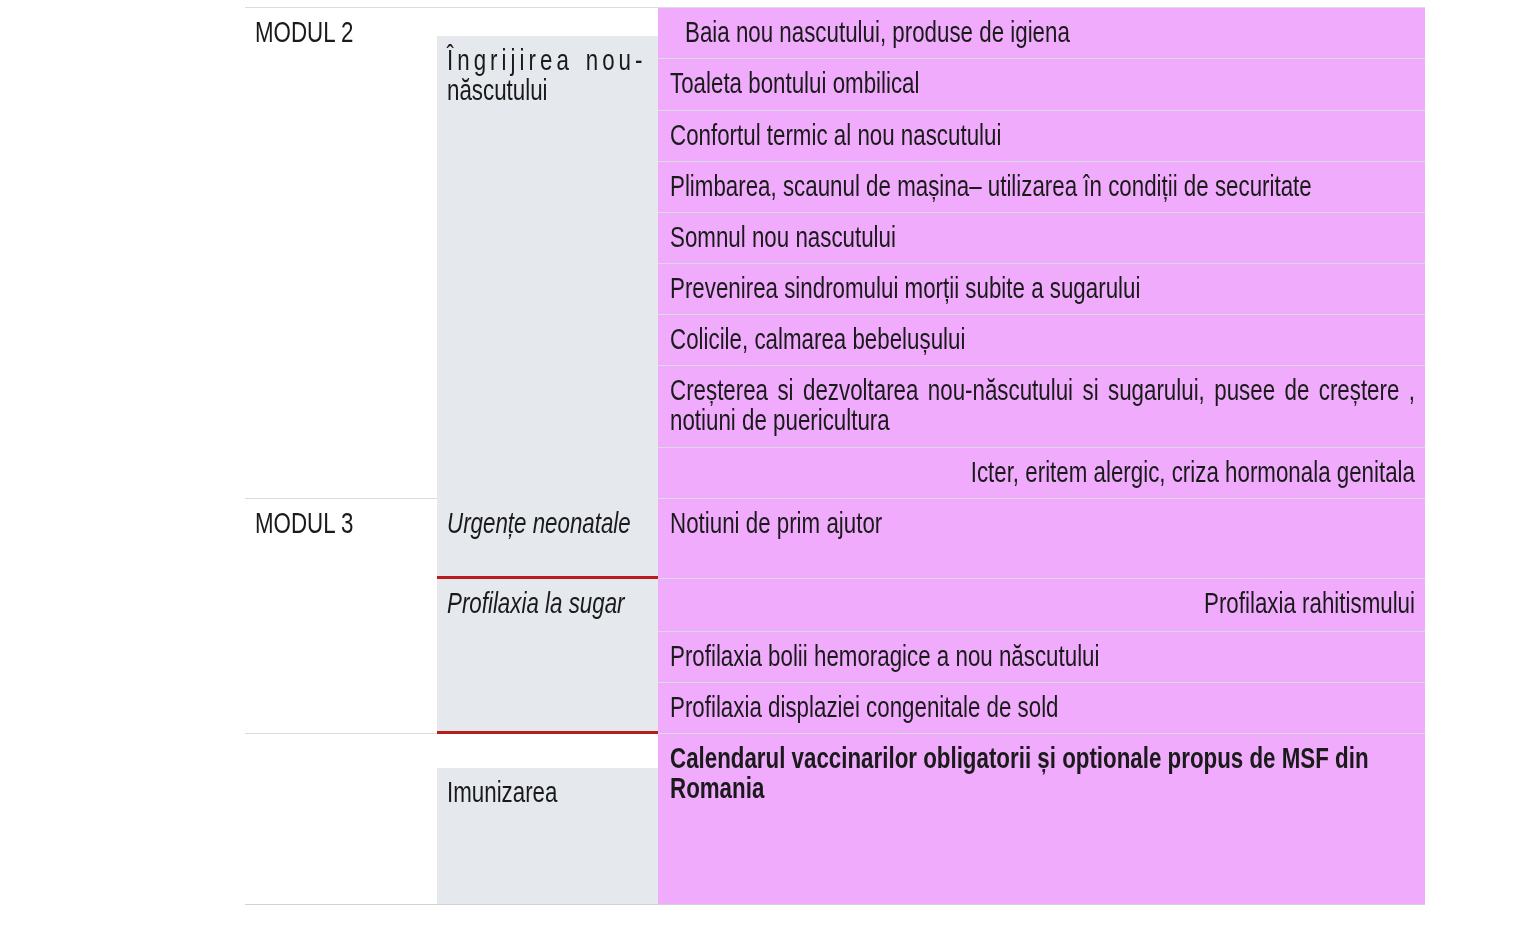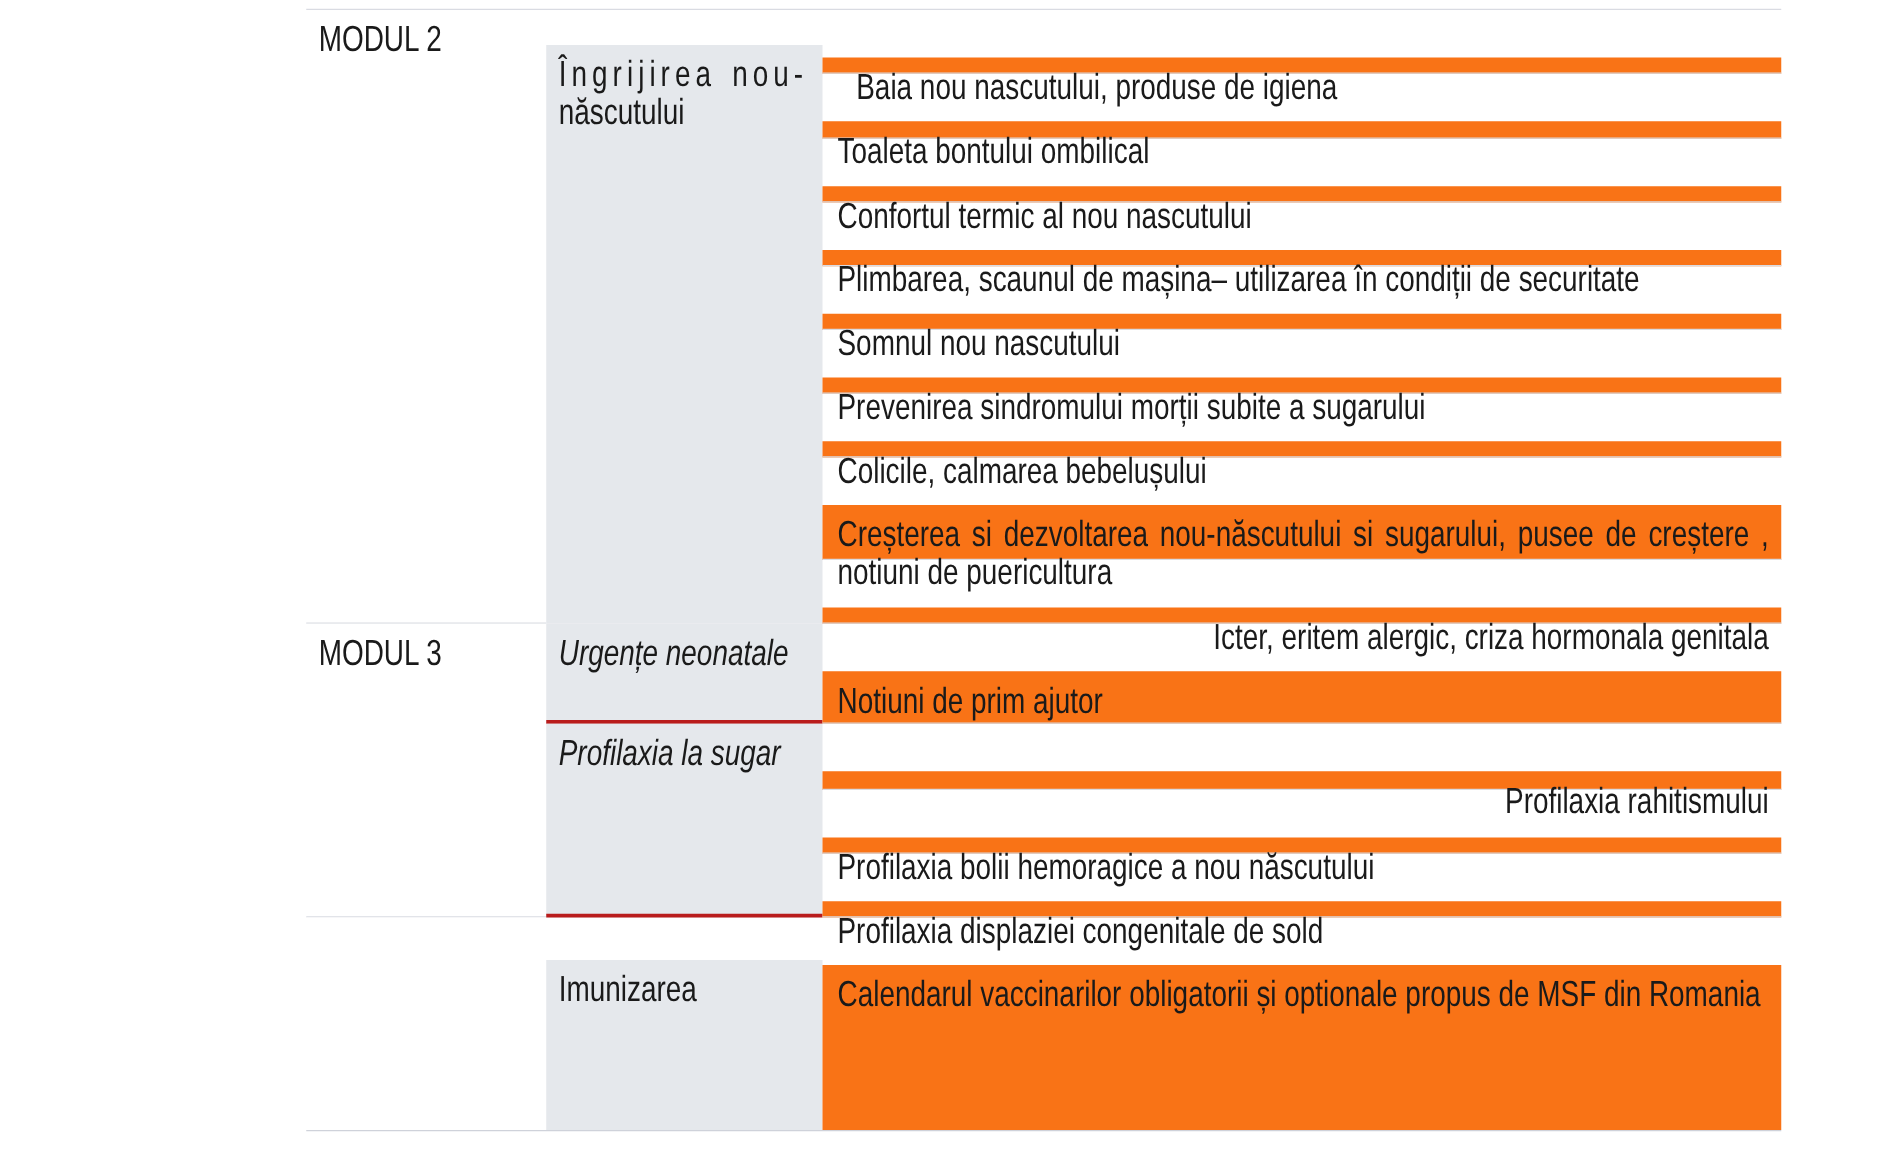--- a/index.html
+++ b/index.html
@@ -27,21 +27,21 @@
   .cell { position: relative; font-size: 29px; line-height: 30px; }
   .txt {
     transform: scaleX(0.77);
     transform-origin: 0 0;
     width: calc(100% / 0.77);
   }
   .hasline { border-bottom: 1px solid #d9dbe2; }
   .grayline { border-bottom: 3px solid #b91c1c; font-style: italic; }
   .col1 { padding: 9px 6px 0 10px; background: #ffffff; }
   .col2 { padding: 9px 8px 0 10px; background: #e5e8ec; }
-  .col3 { padding: 9px 10px 0 12px; background: #f97316; margin-top: 38px; }
+  .col3 { padding: 9px 10px 0 12px; background: #f0abfc; }
   .indent { padding-left: 27px; }
   .justify .txt { text-align: justify; }
   .tracked { letter-spacing: 0.18em; word-spacing: 0.12em; white-space: nowrap; }
   
   .c1a { grid-area: 1 / 1 / 10 / 2; }
   .c1b { grid-area: 10 / 1 / 14 / 2; }
   .c1c { grid-area: 14 / 1 / 15 / 2; }
   .c2a { grid-area: 1 / 2 / 10 / 3; margin-top: 28px; }
   .c2b { grid-area: 10 / 2 / 11 / 3; }
   .c2c { grid-area: 11 / 2 / 14 / 3; }
@@ -52,21 +52,21 @@
   .r4  { grid-area: 4 / 3 / 5 / 4; }
   .r5  { grid-area: 5 / 3 / 6 / 4; }
   .r6  { grid-area: 6 / 3 / 7 / 4; }
   .r7  { grid-area: 7 / 3 / 8 / 4; }
   .r8  { grid-area: 8 / 3 / 9 / 4; }
   .r9  { grid-area: 9 / 3 / 10 / 4; text-align: right; }
   .r10 { grid-area: 10 / 3 / 11 / 4; }
   .r11 { grid-area: 11 / 3 / 12 / 4; text-align: right; }
   .r12 { grid-area: 12 / 3 / 13 / 4; }
   .r13 { grid-area: 13 / 3 / 14 / 4; }
-  .r14 { grid-area: 14 / 3 / 15 / 4; }
+  .r14 { grid-area: 14 / 3 / 15 / 4; font-weight: bold; }
 </style>
 </head>
 <body>
 
 <div class="page">
   <div class="table">
 
     <div class="cell col1 c1a hasline">
       <div class="txt">MODUL 2</div>
     </div>

